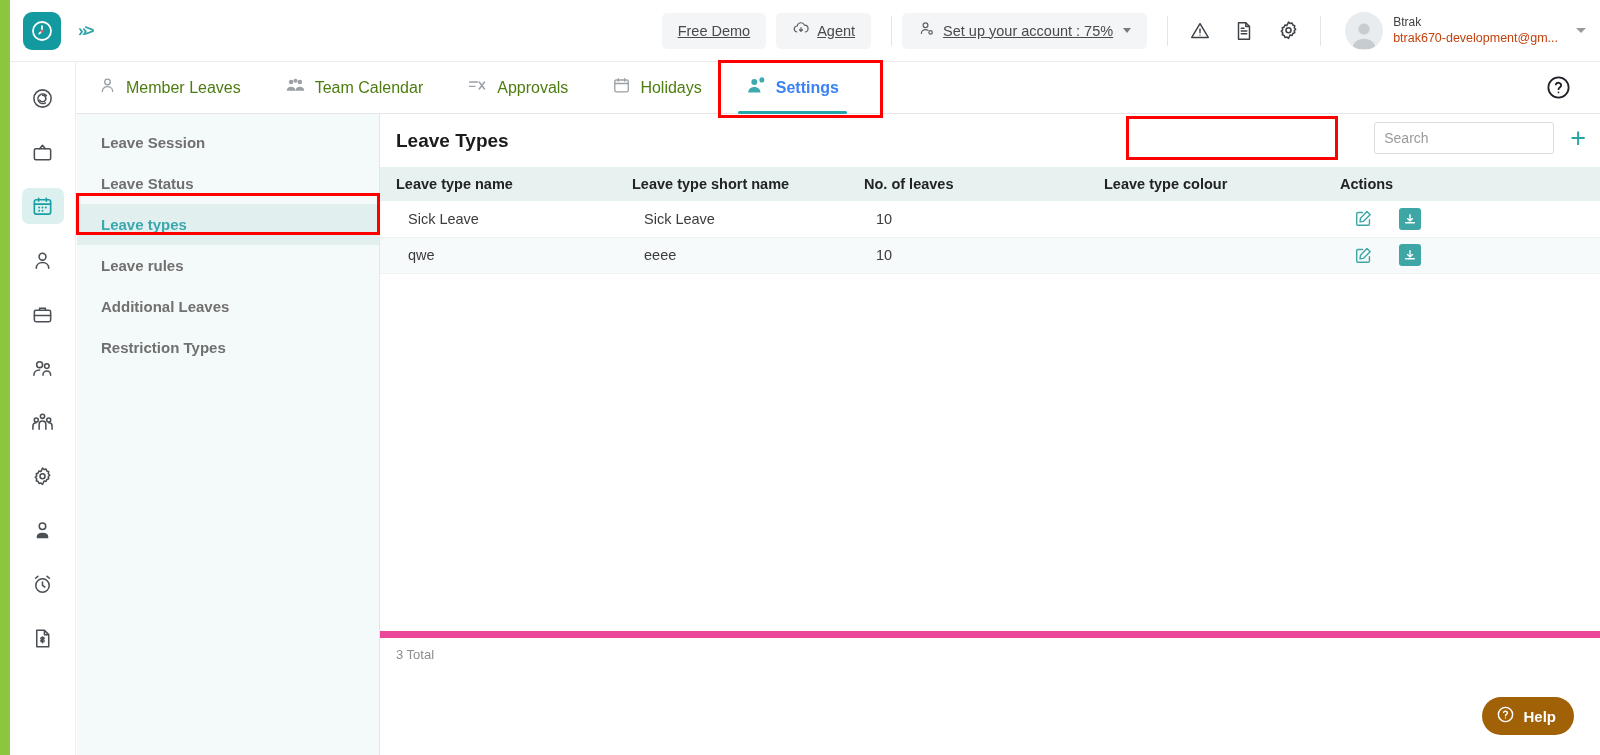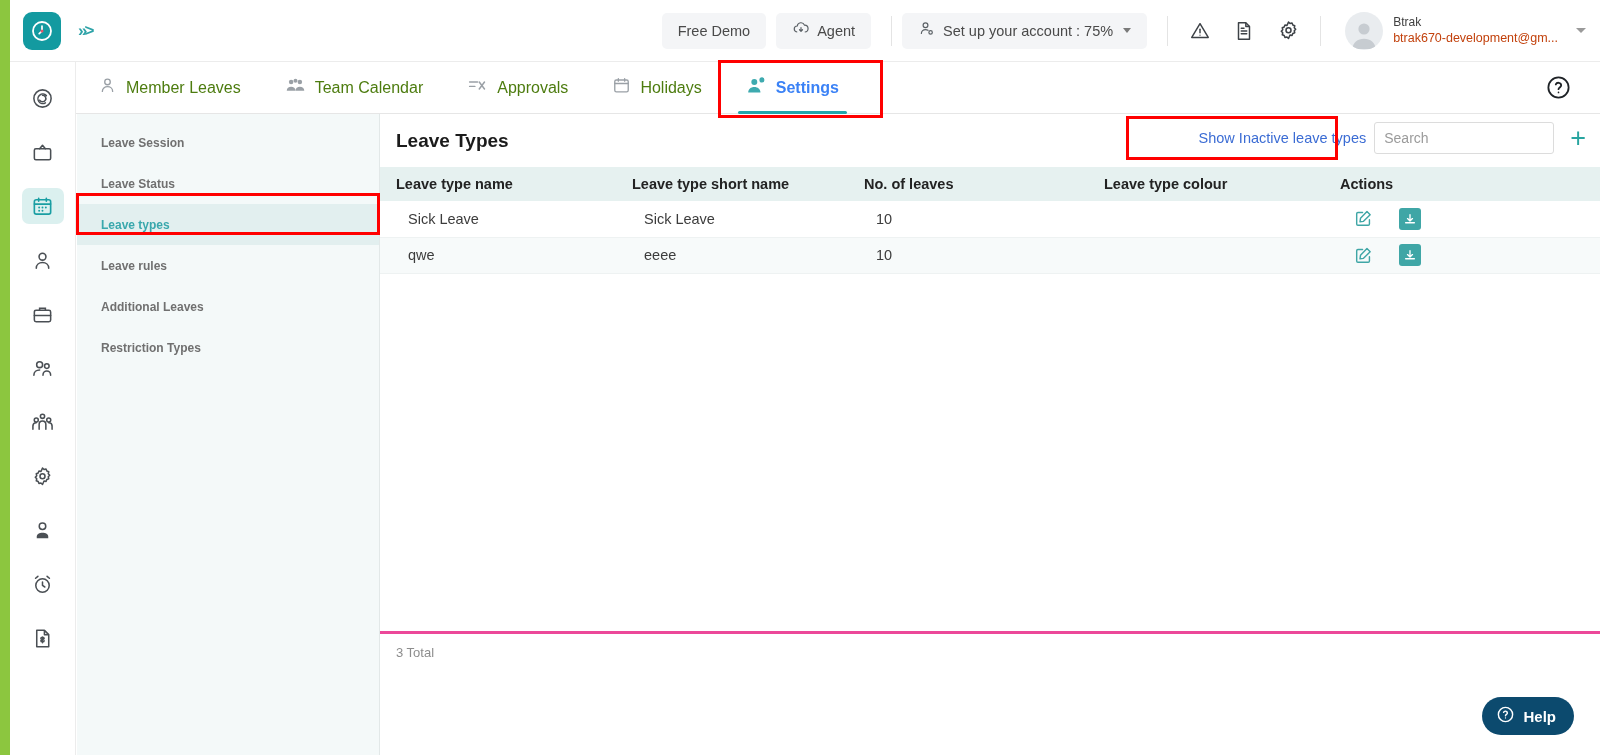--- a/index.html
+++ b/index.html
@@ -28,21 +28,21 @@
     display:flex; align-items:center; justify-content:center;
   }
   .chev-expand {
     color:#2EA3A8; font-size:17px; letter-spacing:-3px; margin-left:4px;
     font-weight:bold; cursor:pointer;
   }
   .header-spacer { flex:1; }
   .hdr-btn {
     background:#f4f5f7; border-radius:5px; height:36px; padding:0 16px;
     display:flex; align-items:center; gap:7px; color:#4a4a4a; font-size:14.5px;
-    margin-right:10px; cursor:pointer; white-space:nowrap;
+    margin-right:10px; cursor:pointer; white-space:nowrap;text-decoration:underline;
   }
   .hdr-divider { width:1px; height:30px; background:#e4e4e4; margin:0 10px; }
   .icon-btn {
     width:44px; height:40px; display:flex; align-items:center; justify-content:center;
     cursor:pointer;
   }
   .profile {
     display:flex; align-items:center; gap:10px; padding-left:14px; margin-right:8px;
     cursor:pointer;
   }
@@ -87,21 +87,21 @@
   .rail-item.active { background:#DBF0EF; }
 
   
   .subnav {
     position:absolute; left:77px; top:114px; width:303px; height:641px;
     background:#F4F9F9; border-right:1px solid #e2e8e8;
   }
   .subnav-inner { padding-top:8px; }
   .subnav-item {
     height:41px; display:flex; align-items:center; padding-left:24px;
-    color:#707070; font-size:12px; font-weight:bold; cursor:pointer;
+    color:#707070; font-size:15px; font-weight:bold; cursor:pointer;
   }
   .subnav-item.active { color:#3AA8AD; background:#E2EFEF; font-weight:bold; }
 
   
   .main {
     position:absolute; left:380px; top:114px; width:1220px; height:641px; background:#fff;
   }
   .card-head {
     height:53px; display:flex; align-items:center; padding:0 0 0 16px;
     position:relative;
@@ -139,27 +139,27 @@
 
   .act-cell { display:flex; align-items:center; gap:26px; padding-left:2px; }
   .act-edit { cursor:pointer; display:flex; }
   .act-arch {
     width:22px; height:22px; background:#3FA6A6; border-radius:3px;
     display:flex; align-items:center; justify-content:center; cursor:pointer;
   }
 
   .table-foot {
     position:absolute; left:0; right:0; top:517px; height:40px;
-    border-top:3px solid #ec4899; display:flex; align-items:center;
+    border-top:7px solid #ec4899; display:flex; align-items:center;
     padding-left:16px; color:#8d8d8d; font-size:13px;
   }
 
   .help-fab {
     position:absolute; right:26px; bottom:20px; height:38px; padding:0 18px 0 14px;
-    background:#0c4a6e; border-radius:19px; display:flex; align-items:center; gap:8px;
+    background:#a16207; border-radius:19px; display:flex; align-items:center; gap:8px;
     color:#fff; font-size:15px; font-weight:bold; cursor:pointer;
   }
 
   
   .ann { position:absolute; border:3px solid #FF0000; pointer-events:none; }
   .ann-settings { left:718px; top:60px; width:165px; height:58px; }
   .ann-leavetypes { left:76px; top:193px; width:304px; height:42px; }
   .ann-showinactive { left:1126px; top:116px; width:212px; height:44px; }
 </style>
 </head>
@@ -431,21 +431,20 @@
       </div>
     </div>
   </div>
 
   <div class="main">
 
     <div class="card-head">
       <div class="card-title">Leave Types</div>
 
       <div class="head-right">
-        <div class="show-inactive">Show Inactive leave types</div>
         <input class="search-box" type="text" value="" placeholder="Search" style="">
         <div class="plus-btn">+</div>
       </div>
     </div>
 
     <table class="lt">
       <thead>
         <tr>
           <th class="c1">Leave type name</th>
           <th class="c2">Leave type short name</th>

